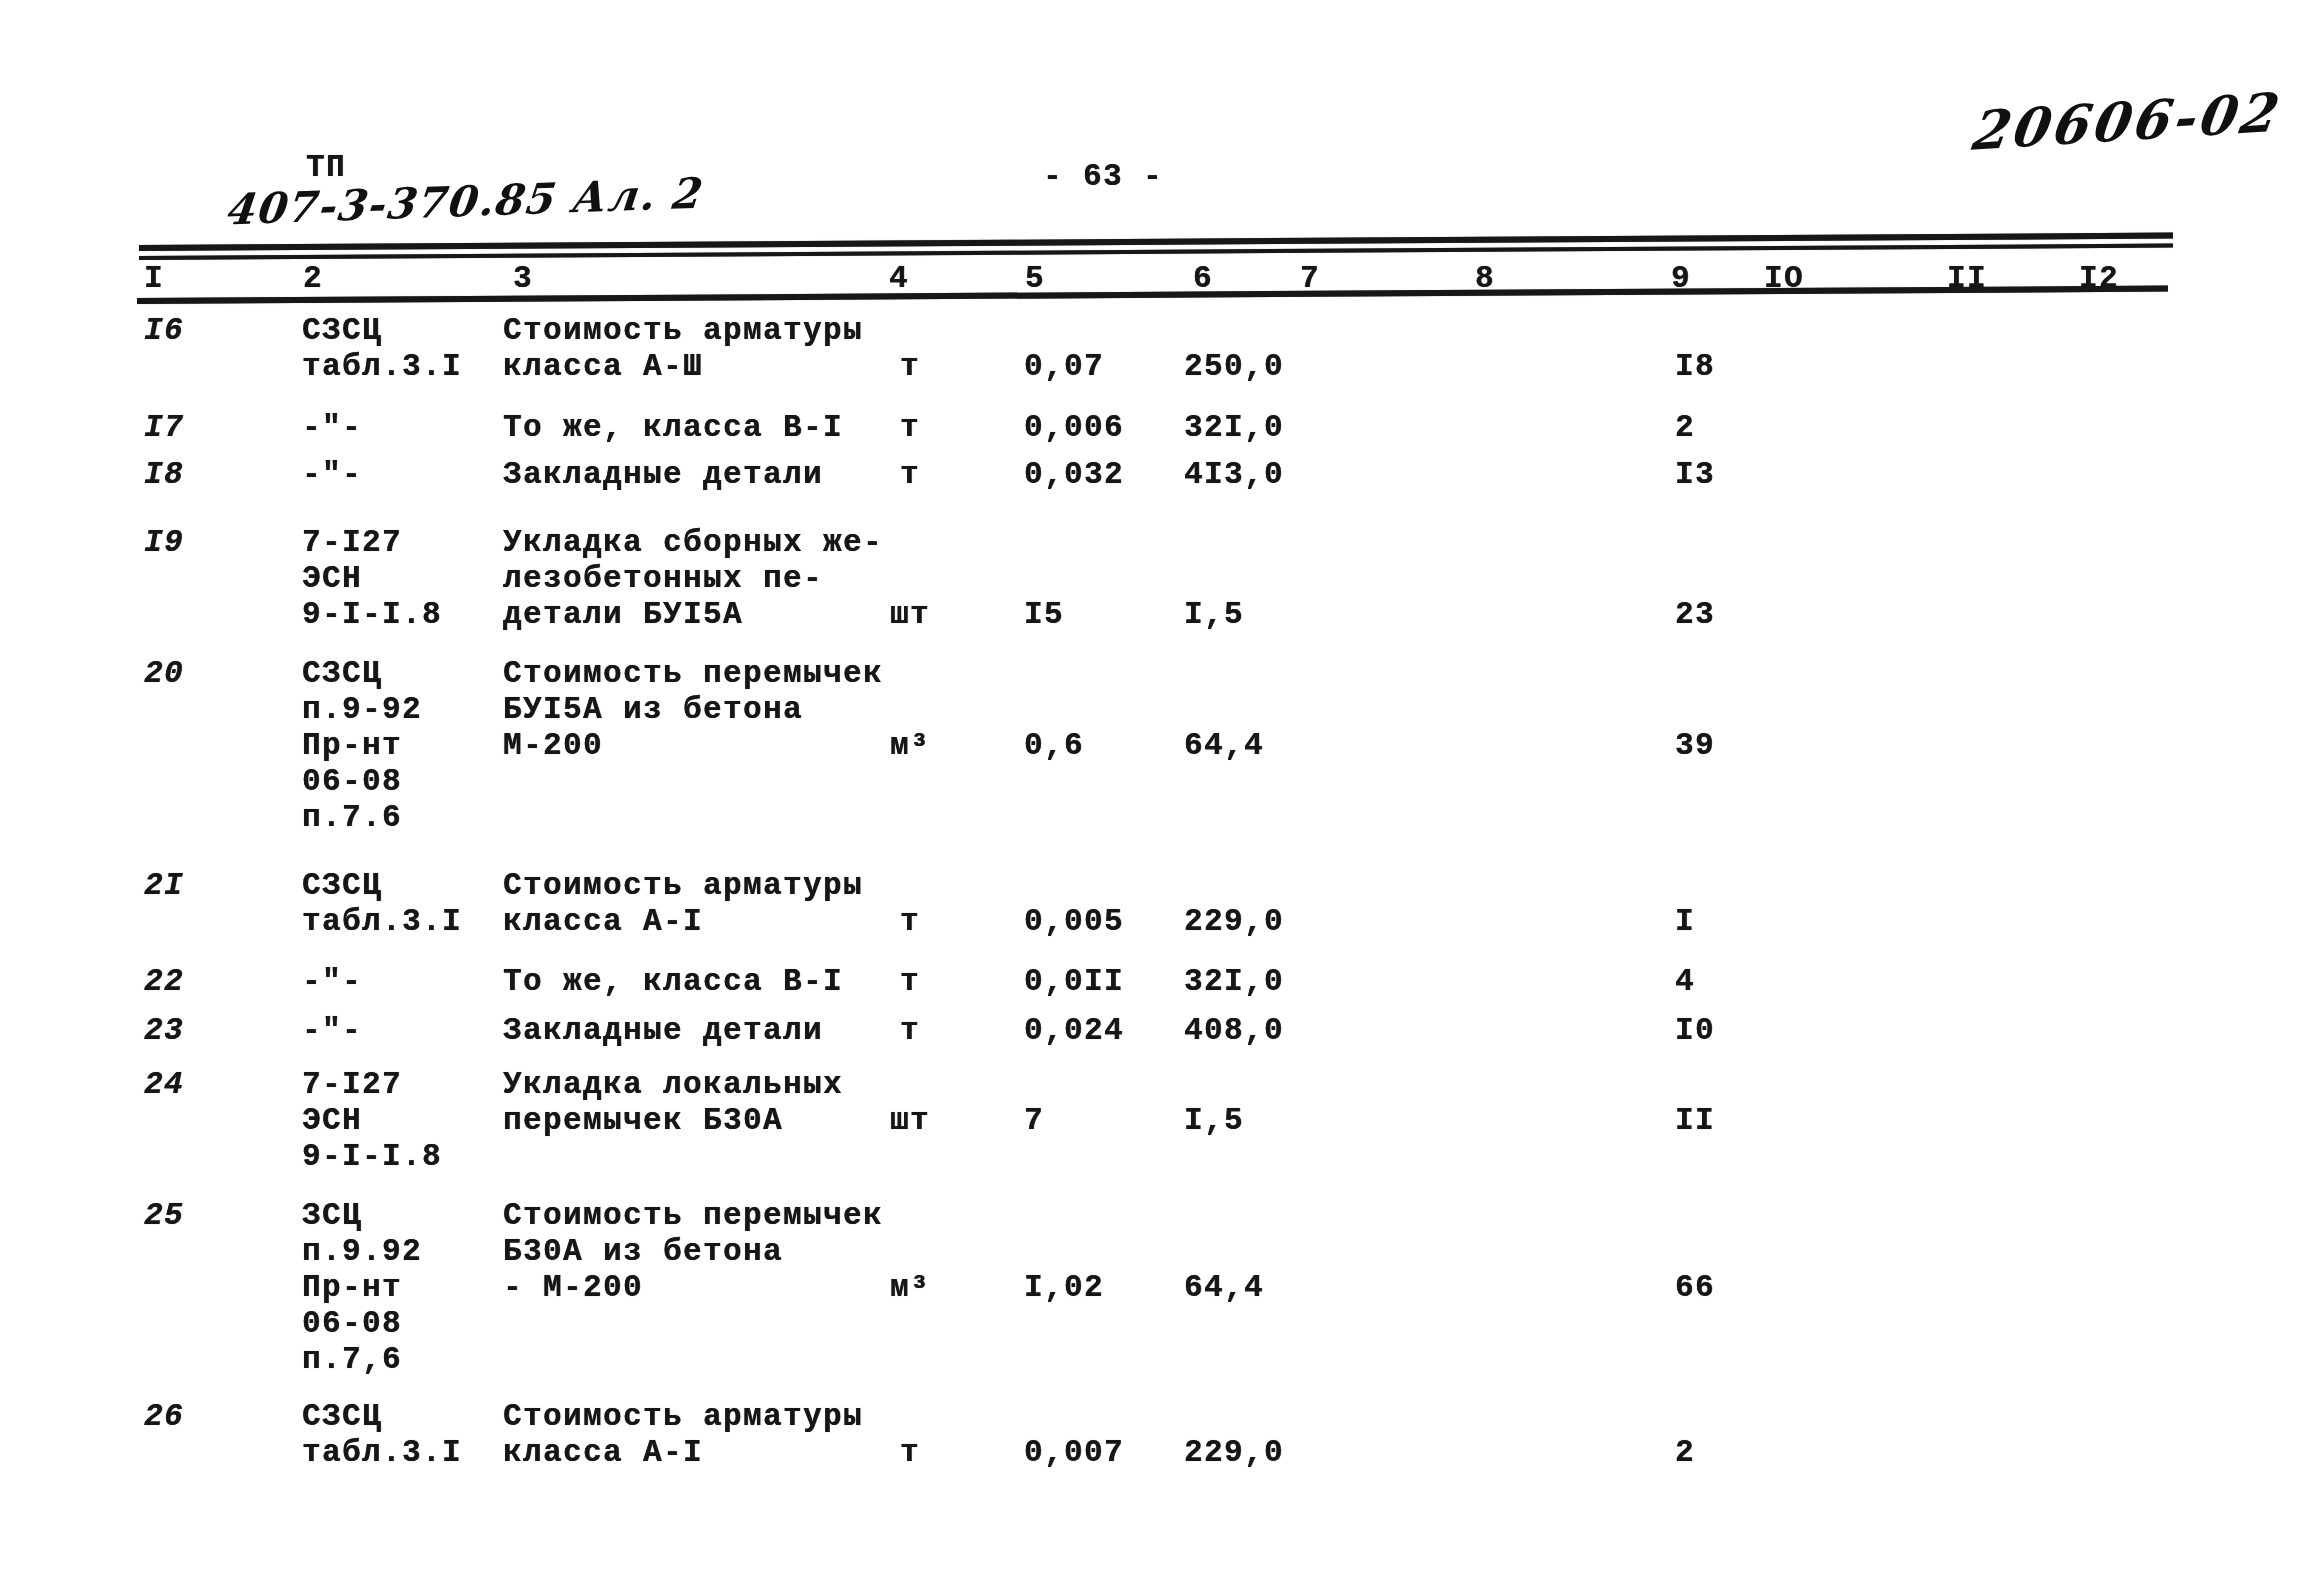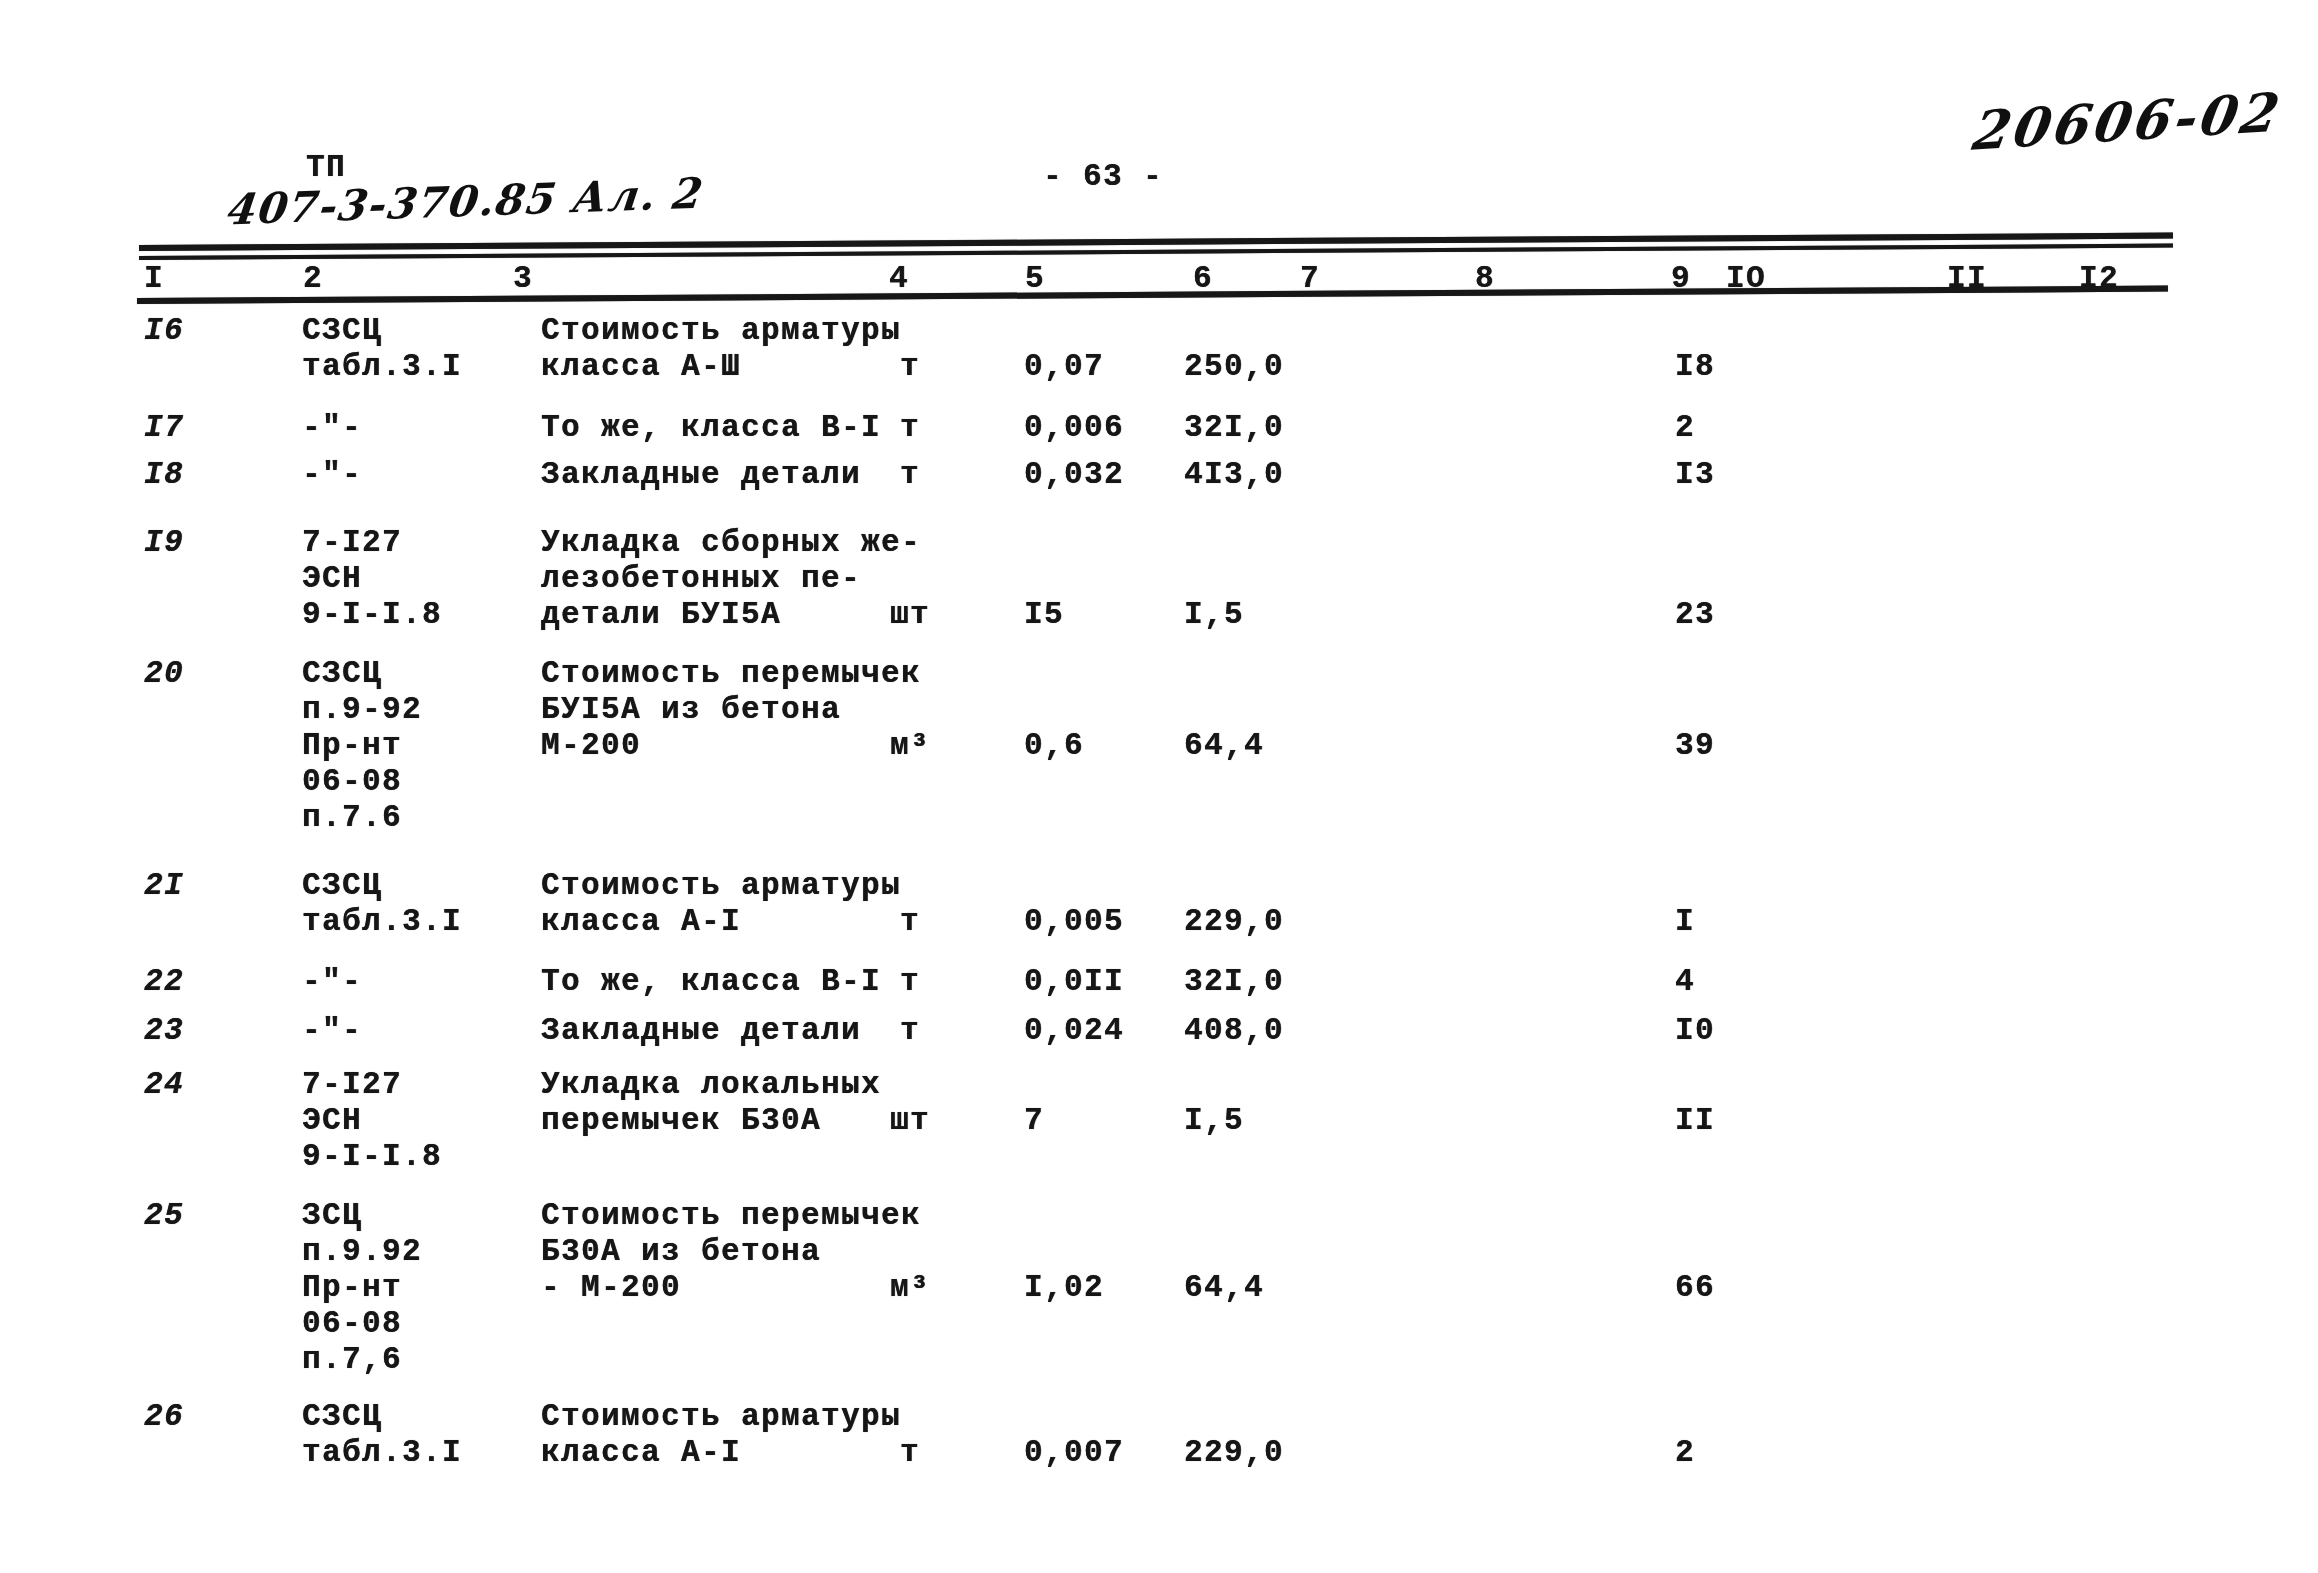--- a/index.html
+++ b/index.html
@@ -58,21 +58,21 @@
   #rule-head  { left:137px; top:298px;  width:2031px; height:5.6px; }
 
   
   #header-row .hcol { position:absolute; top:261px; }
 
   
   .trow  { position:absolute; left:0; width:100%; height:0; }
   .cell  { position:absolute; top:0; }
   .c-num   { left:144px;font-style:italic;  }
   .c-basis { left:302px;  }
-  .c-name  { left:541px;  }
+  .c-name  { left:503px;  }
   .c-unit  { left:868px; width:84px; text-align:center; }
   .c-qty   { left:1024px; }
   .c-price { left:1184px; }
   .c-total { left:1675px; }
 </style>
 </head>
 <body>
 
 <div class="handwritten" id="corner-number">20606-02</div>
 
@@ -89,21 +89,21 @@
 <div id="header-row">
     <div class="typed hcol" style="left: 144px;">I</div>
     <div class="typed hcol" style="left: 303px;">2</div>
     <div class="typed hcol" style="left: 513px;">3</div>
     <div class="typed hcol" style="left: 889px;">4</div>
     <div class="typed hcol" style="left: 1025px;">5</div>
     <div class="typed hcol" style="left: 1193px;">6</div>
     <div class="typed hcol" style="left: 1300px;">7</div>
     <div class="typed hcol" style="left: 1475px;">8</div>
     <div class="typed hcol" style="left: 1671px;">9</div>
-    <div class="typed hcol" style="left: 1726px; font-family: Liberation Mono, monospace;">IO</div>
+    <div class="typed hcol" style="left: 1764px; font-family: Liberation Mono, monospace;">IO</div>
     <div class="typed hcol" style="left: 1947px;">II</div>
     <div class="typed hcol" style="left: 2079px; text-align: center;">I2</div>
   </div>
 
 <div id="table-body">
   <div class="trow" style="top: 313px;">
     <div class="typed cell c-num">I6</div>
     <div class="typed cell c-basis">СЗСЦ
 табл.3.I</div>
     <div class="typed cell c-name">Стоимость арматуры

